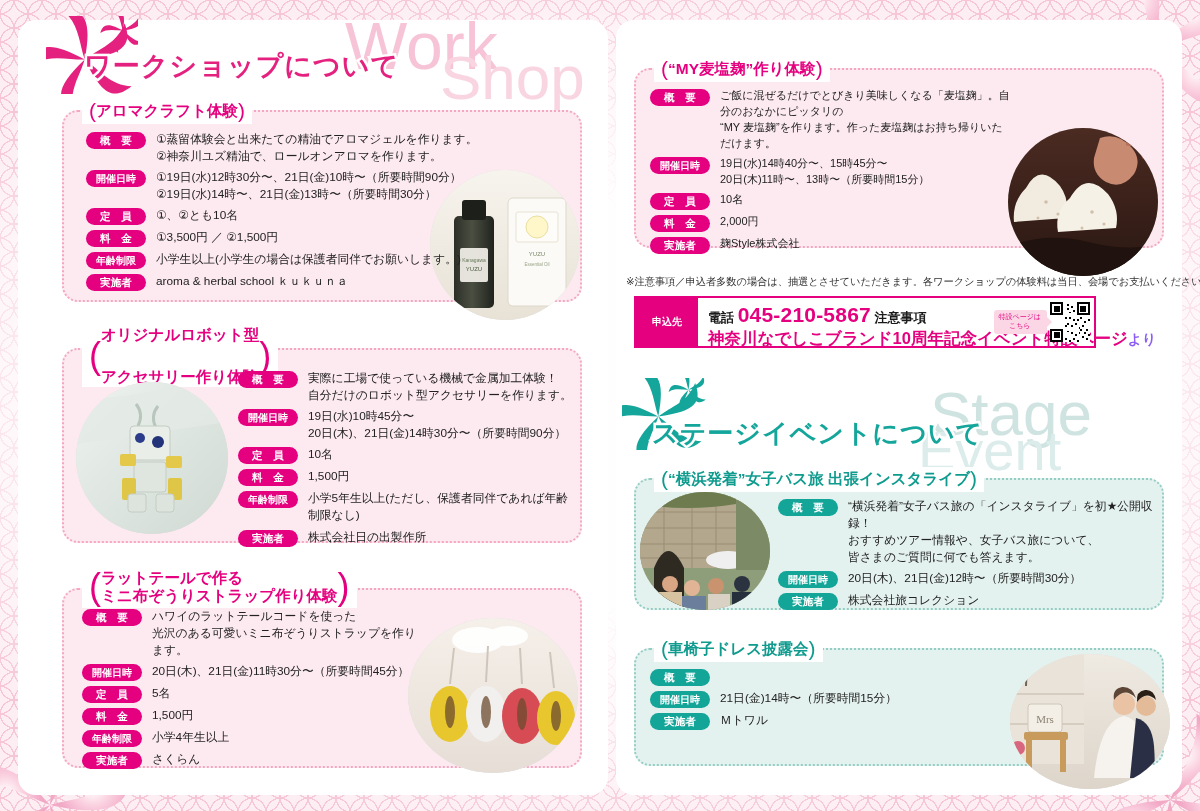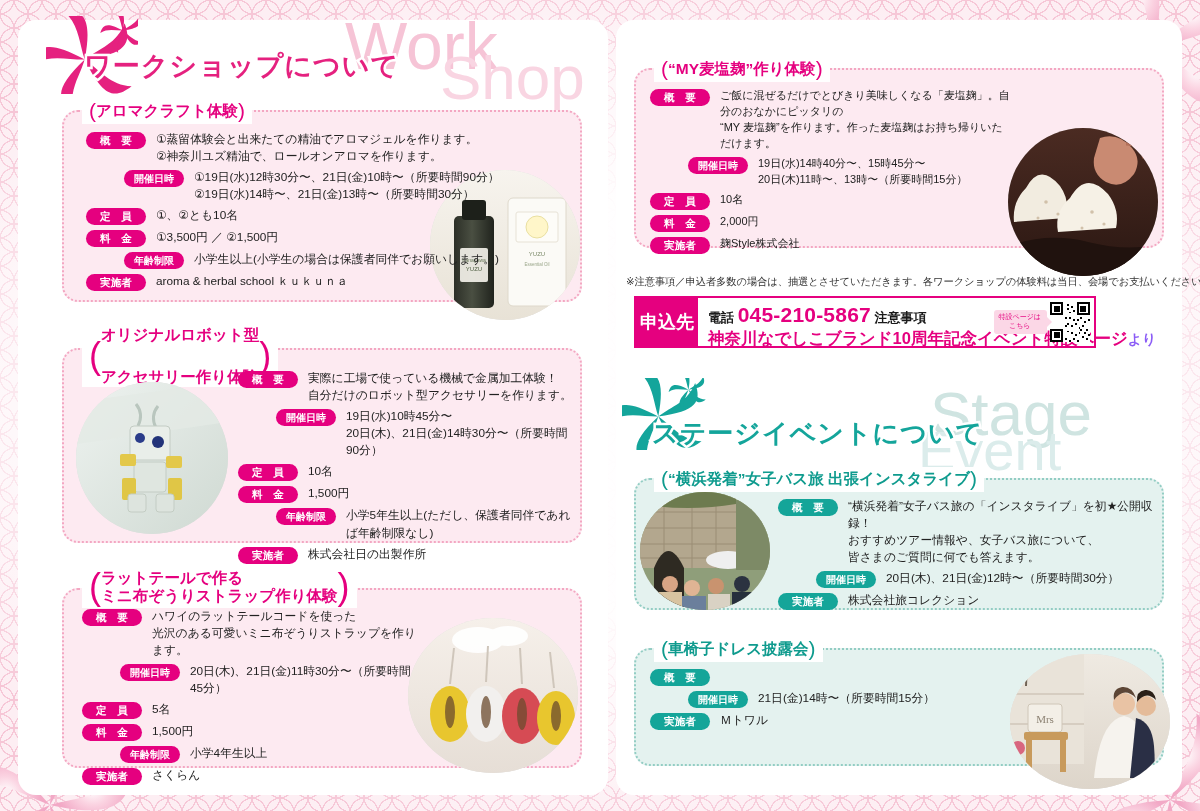--- a/index.html
+++ b/index.html
@@ -92,21 +92,21 @@
     border-radius: 9px;
     background: #e5007f;
     color: #ffffff;
     font-size: 10.5px;
     font-weight: 700;
     text-align: center;
     letter-spacing: .02em;
     margin-top: 1px;
   }
   .lbl.mint { background: #14a599; }
-  .lbl.wide { letter-spacing: 0; font-size: 10px; margin-left: 38px; }
+  .lbl.wide { letter-spacing: 0; font-size: 10px; }
   .val {
     margin-left: 10px;
     font-size: 11.8px;
     line-height: 1.45;
     color: #222222;
     white-space: pre-line;
   }
   .val.small { font-size: 11px; }
 
   
@@ -129,21 +129,21 @@
     position: absolute;
     border: 2px solid #e5007f;
     background: #ffffff;
     display: flex;
     align-items: stretch;
   }
   .apply-tag {
     flex: 0 0 62px;
     background: #e5007f;
     color: #ffffff;
-    font-size: 18px;
+    font-size: 10px;
     font-weight: 700;
     display: flex; align-items: center; justify-content: center;
   }
   .apply-body { flex: 1 1 auto; padding: 5px 8px 4px 10px; }
   .apply-l1 { font-size: 13px; font-weight: 700; color: #e5007f; white-space: nowrap; }
   .apply-l1 .tel-lbl { font-size: 13px; color: #1a1a1a; }
   .apply-l1 .tel-num { font-size: 21px; font-weight: 700; color: #e5007f; letter-spacing: .01em; }
   .apply-l1 .tail { font-size: 13px; color: #1a1a1a; font-weight: 700; }
   .apply-l2 { font-size: 16.5px; font-weight: 700; color: #e5007f; white-space: nowrap; margin-top: 1px; }
   .apply-l2 .tail { color: #8b5cf6; font-size: 14px; }

